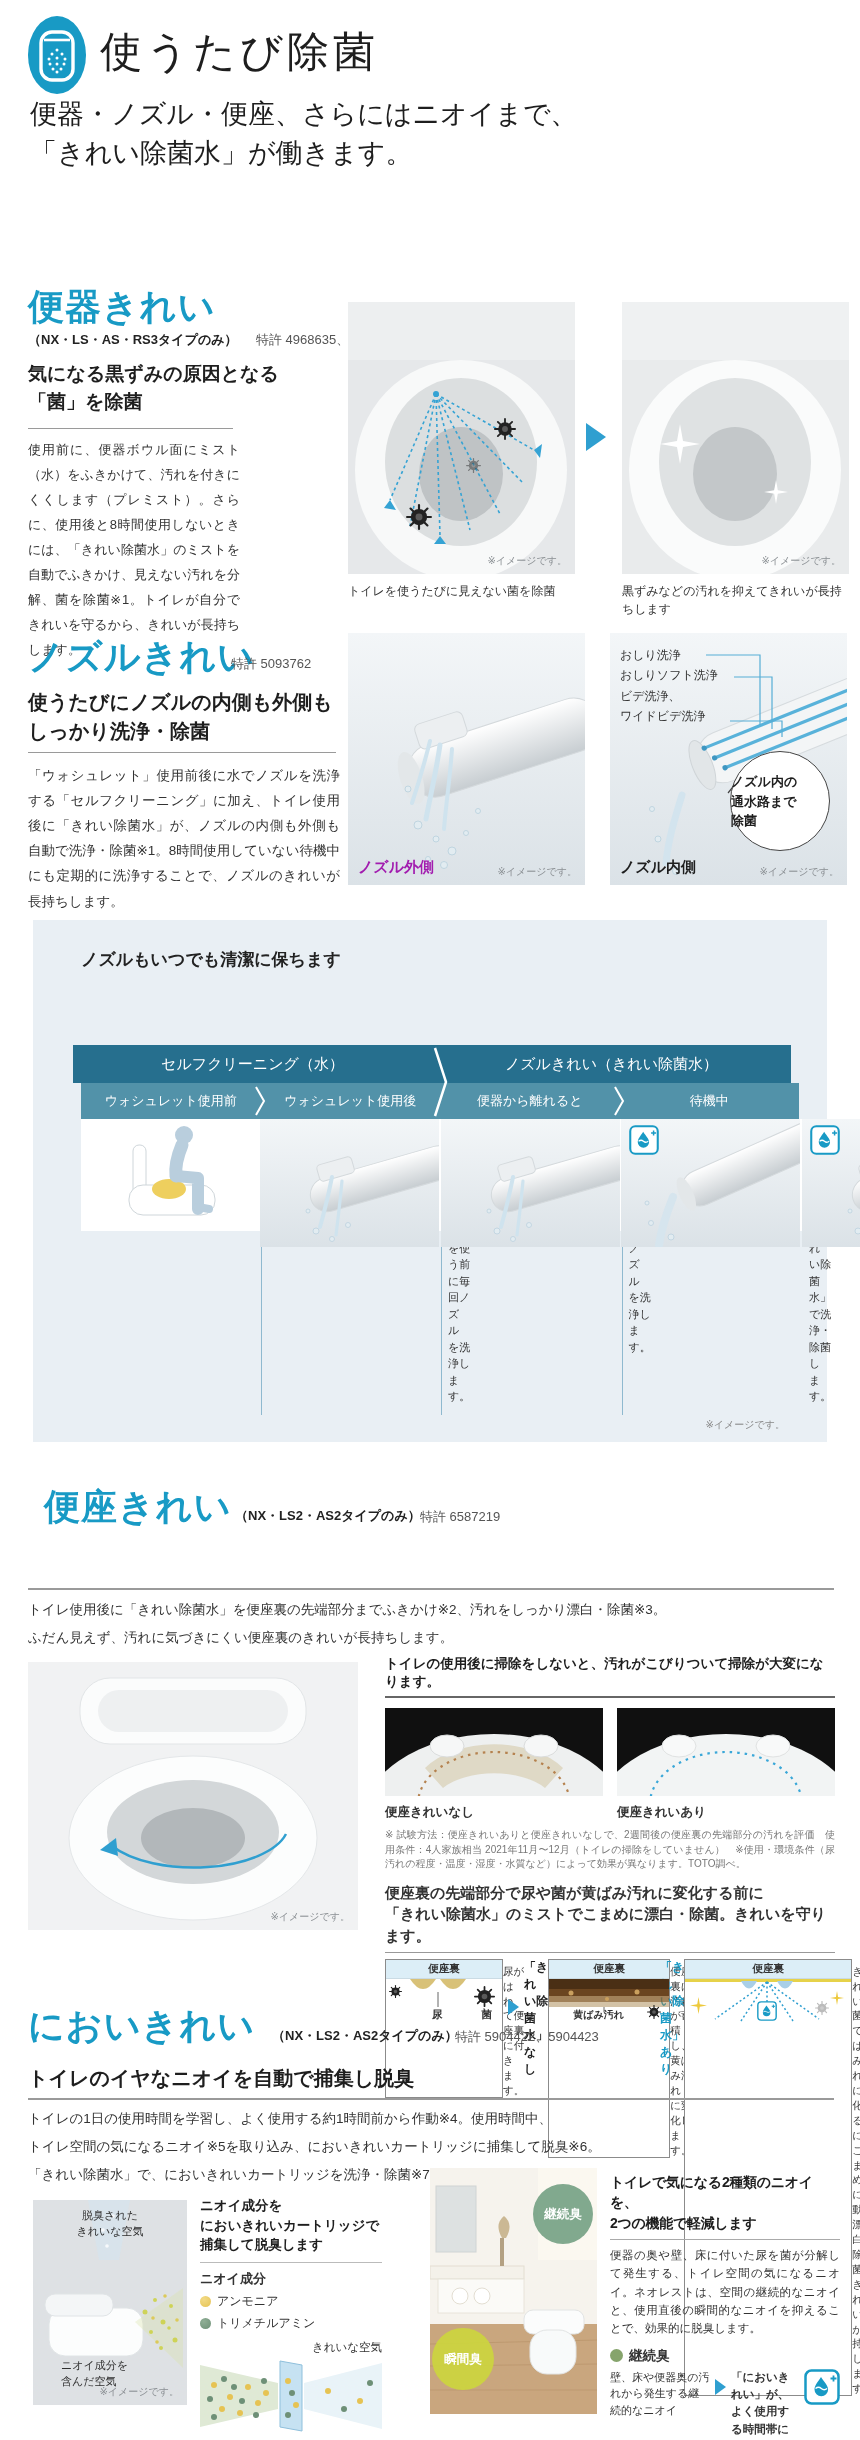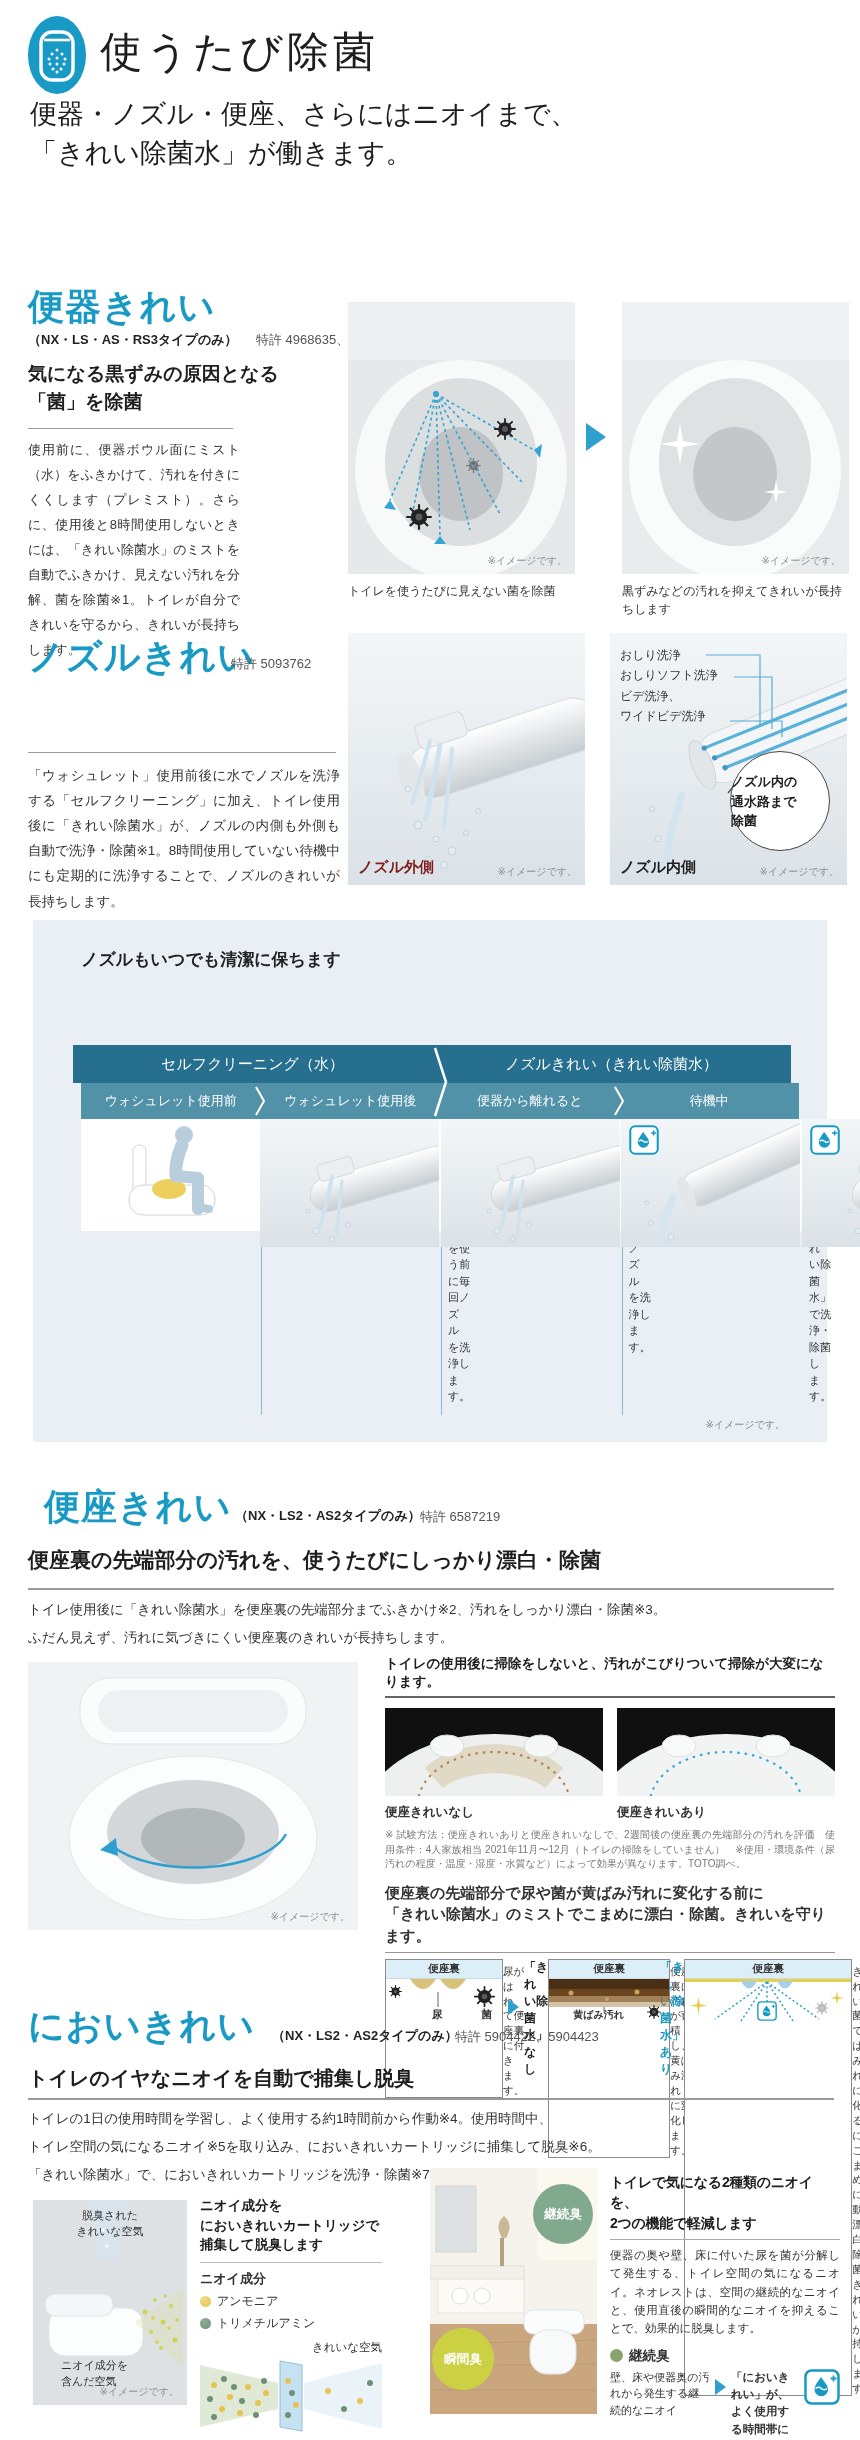--- a/index.html
+++ b/index.html
@@ -180,20 +180,24 @@
       <use href="#g-spark" x="38" y="122" width="40" height="40" fill="#fff"></use>
       <use href="#g-spark" x="142" y="178" width="24" height="24" fill="#fff"></use>
     </svg>
     <span class="imgnote">※イメージです。</span>
   </div>
   <div class="abs cap" style="left:348px;top:582px;width:227px;">トイレを使うたびに見えない菌を除菌</div>
   <div class="abs cap" style="left:622px;top:582px;width:227px;">黒ずみなどの汚れを抑えてきれいが長持ちします</div>
 
   <div class="abs sec-h" style="left:28px;top:633px;">ノズルきれい</div>
   <div class="abs meta-pat" style="left:231px;top:655px;margin:0;">特許 5093762</div>
+  <div class="abs sub" style="left:28px;top:688px;width:330px;">
+    <span>使うたびにノズルの内側も外側も</span><br>
+    <span>しっかり洗浄・除菌</span>
+  </div>
   <hr class="hrline abs" style="left:28px;top:752px;width:308px;">
   <div class="abs body-t" style="left:28px;top:763px;width:312px;font-size:13.5px;line-height:1.86;">「ウォシュレット」使用前後に水でノズルを洗浄する「セルフクリーニング」に加え、トイレ使用後に「きれい除菌水」が、ノズルの内側も外側も自動で洗浄・除菌※1。8時間使用していない待機中にも定期的に洗浄することで、ノズルのきれいが長持ちします。</div>
 
   <div class="fig" style="left:348px;top:633px;width:237px;height:252px;">
     <svg width="237" height="252" viewBox="0 0 237 252">
       <rect width="237" height="252" fill="url(#gph)"></rect>
       <g transform="rotate(-18 118 126)">
         <rect x="58" y="100" width="200" height="54" rx="27" fill="url(#gcyl)" stroke="#d4d9dc"></rect>
         <rect x="78" y="78" width="50" height="26" rx="6" fill="#eceff1" stroke="#d4d9dc"></rect>
         <ellipse cx="60" cy="127" rx="11" ry="27" fill="#e3e7e9"></ellipse>
@@ -207,21 +211,21 @@
         <circle cx="70" cy="192" r="4"></circle>
           <circle cx="88" cy="206" r="3"></circle>
           <circle cx="104" cy="218" r="4"></circle>
         <circle cx="60" cy="156" r="3"></circle>
           <circle cx="118" cy="200" r="2.5"></circle>
           <circle cx="96" cy="232" r="3.5"></circle>
         <circle cx="130" cy="178" r="2.5"></circle>
           <circle cx="80" cy="226" r="2.5"></circle>
       </g>
     </svg>
-    <span class="abs" style="left:10px;bottom:8px;font-size:15px;font-weight:bold;color:#7f1d1d;">ノズル外側</span>
+    <span class="abs" style="left:10px;bottom:8px;font-size:15px;font-weight:bold;color:#a21caf;">ノズル外側</span>
     <span class="imgnote">※イメージです。</span>
   </div>
 
   <div class="fig" style="left:610px;top:633px;width:237px;height:252px;">
     <svg width="237" height="252" viewBox="0 0 237 252">
       <rect width="237" height="252" fill="url(#gph)"></rect>
       <g transform="rotate(-22 118 126)">
         <rect x="88" y="96" width="210" height="52" rx="26" fill="#f3f5f6" stroke="#d6dbde"></rect>
         <g stroke="#58b2da" stroke-width="3.2" fill="none">
           <path d="M100,107 h190"></path>
@@ -424,21 +428,20 @@
         </div>
         <div class="tl-cap">ノズルの外側も内側も、「きれい除菌水」で洗浄・除菌します。</div>
       </div>
     </div>
     <div class="tl-note">※イメージです。</div>
   </div>
 
   <div class="abs sec-h" style="left:44px;top:1483px;">便座きれい</div>
   <span class="abs meta-type" style="left:235px;top:1507px;">（NX・LS2・AS2タイプのみ）</span>
   <span class="abs meta-pat" style="left:420px;top:1508px;margin:0;">特許 6587219</span>
-  <div class="abs sub" style="left:28px;top:1545px;width:760px;font-size:21px;">便座裏の先端部分の汚れを、使うたびにしっかり漂白・除菌</div>
   <hr class="hrline abs" style="left:28px;top:1588px;width:806px;border-top:2px solid #9a9a9a;">
   <div class="abs" style="left:28px;top:1601px;width:806px;font-size:13.5px;">トイレ使用後に「きれい除菌水」を便座裏の先端部分までふきかけ※2、汚れをしっかり漂白・除菌※3。</div>
   <div class="abs" style="left:28px;top:1629px;width:806px;font-size:13.5px;">ふだん見えず、汚れに気づきにくい便座裏のきれいが長持ちします。</div>
 
   <div class="fig" style="left:28px;top:1662px;width:330px;height:268px;">
     <svg width="330" height="268" viewBox="0 0 330 268">
       <rect width="330" height="268" fill="#f1f2f3"></rect>
       <rect x="52" y="16" width="226" height="66" rx="30" fill="#fbfcfc" stroke="#e2e5e7"></rect>
       <rect x="70" y="28" width="190" height="42" rx="21" fill="#eef0f1"></rect>
       <ellipse cx="165" cy="176" rx="124" ry="82" fill="#fcfdfd" stroke="#e4e7e9"></ellipse>

